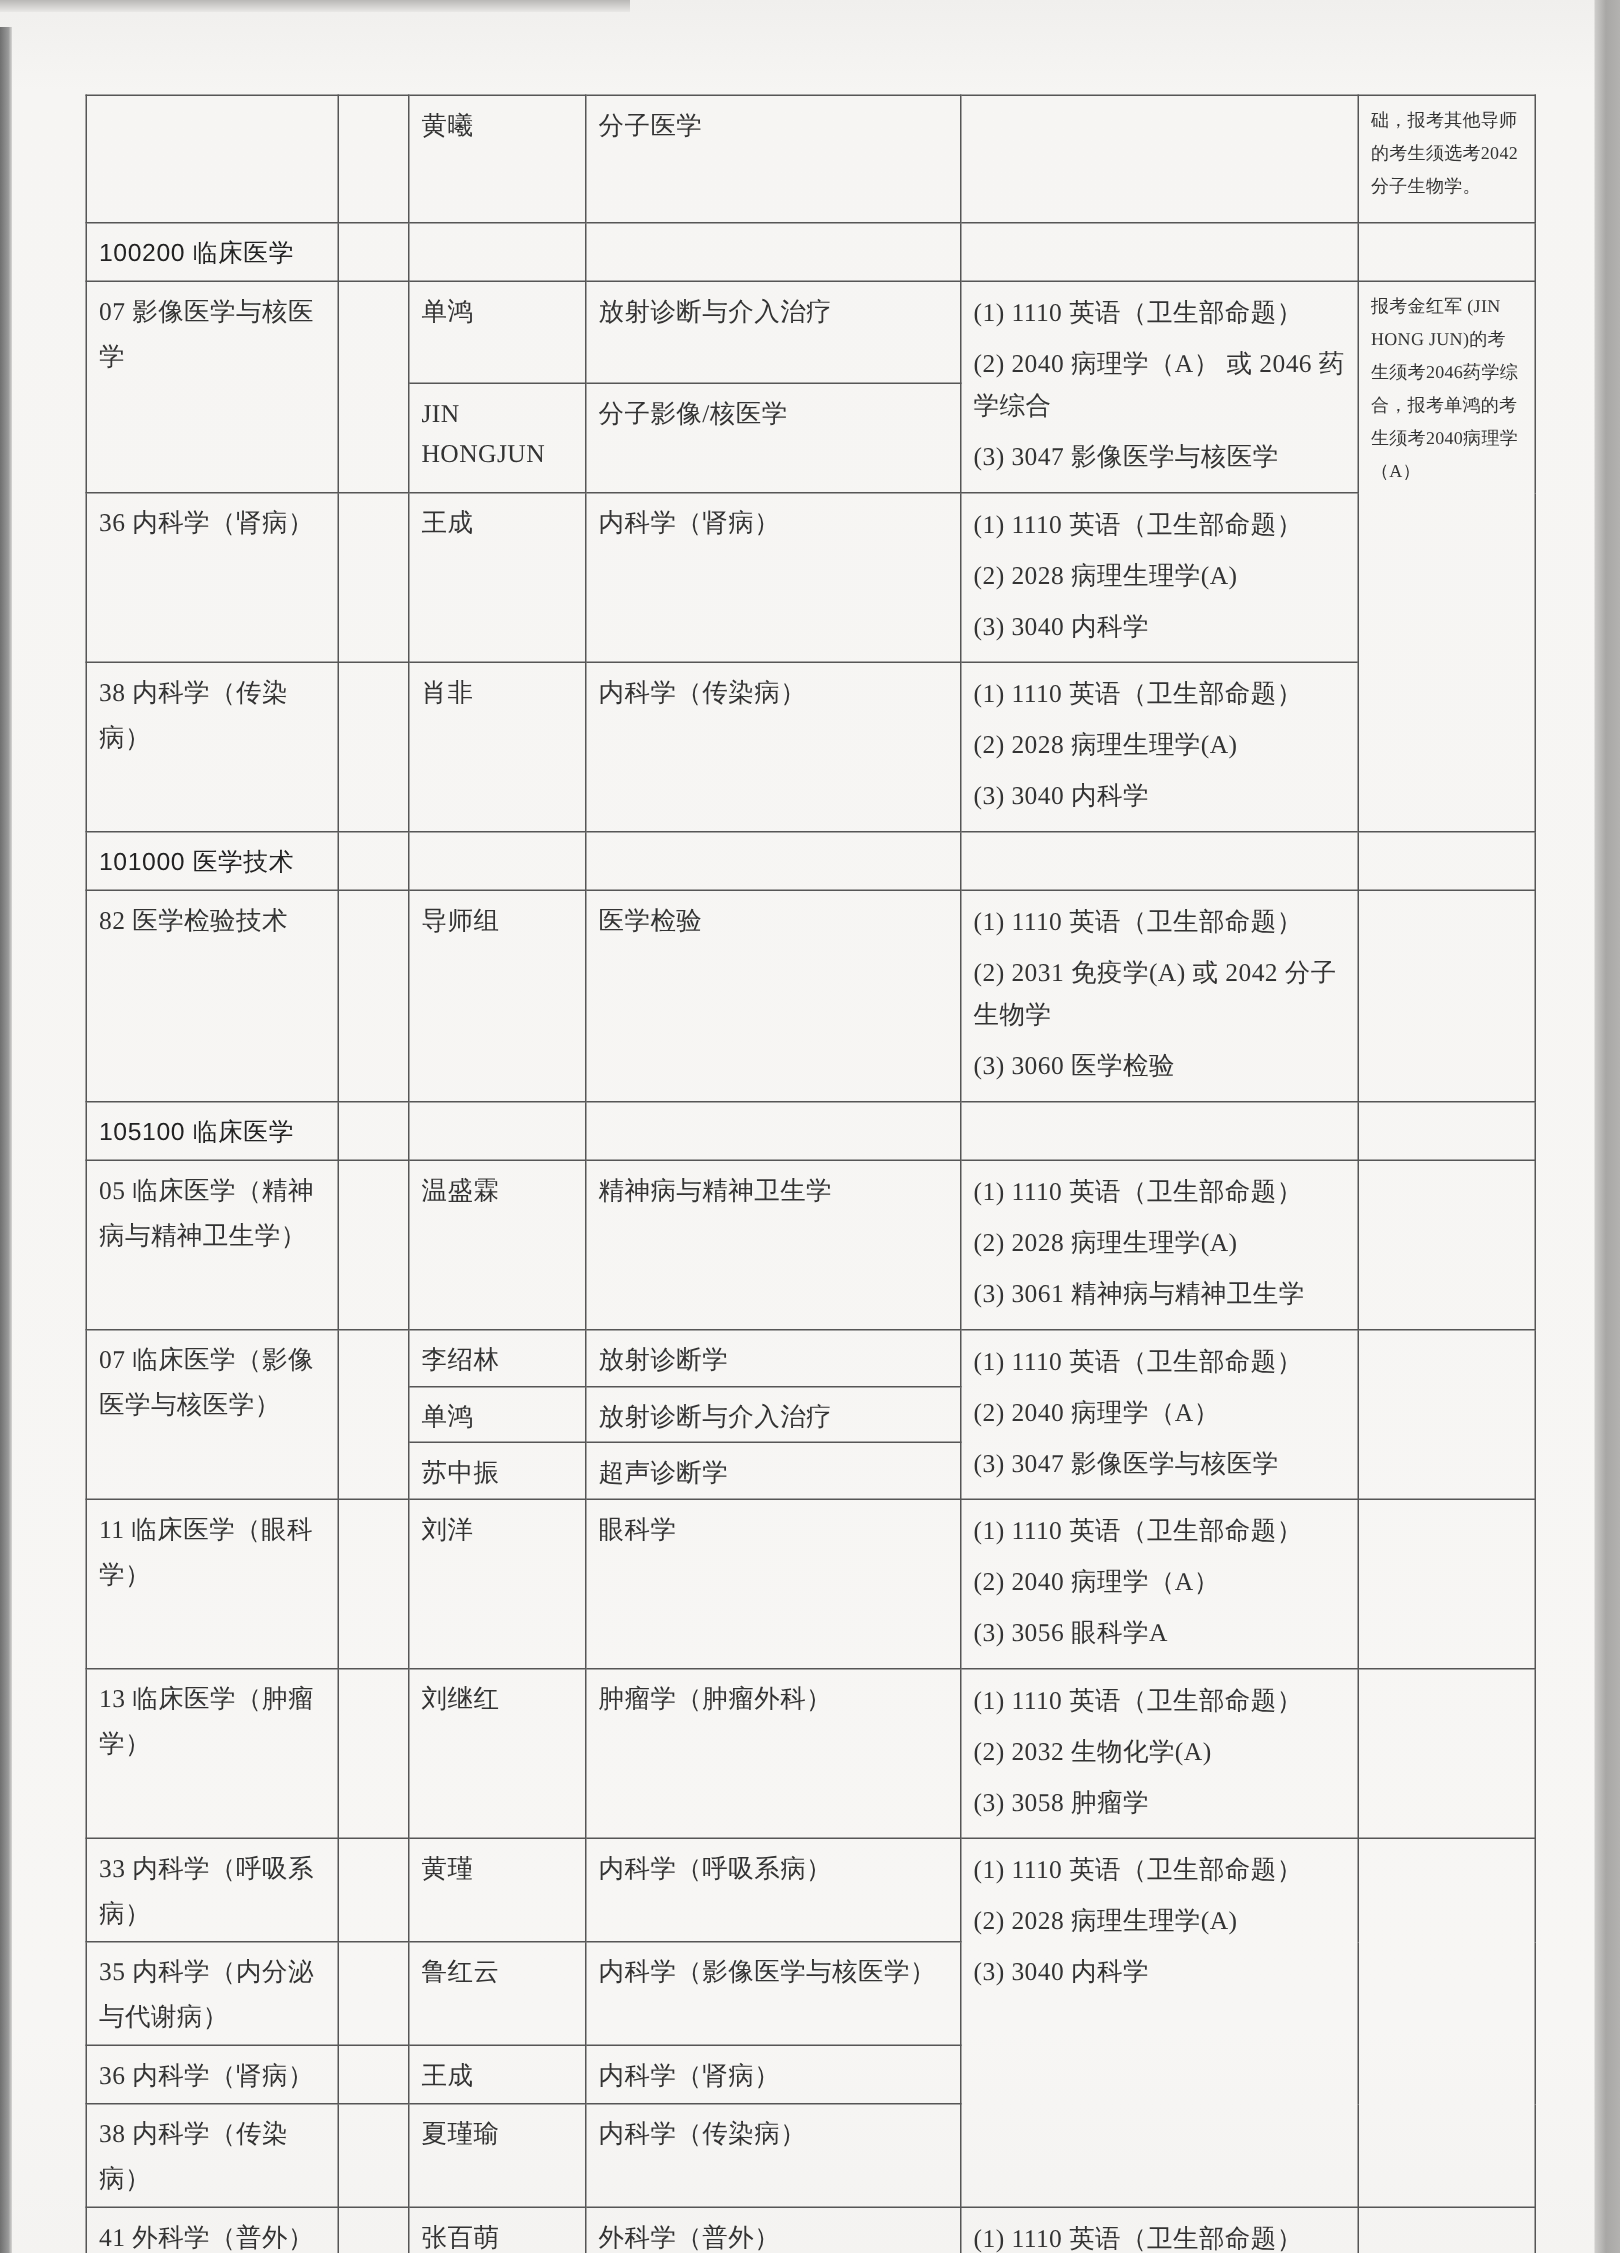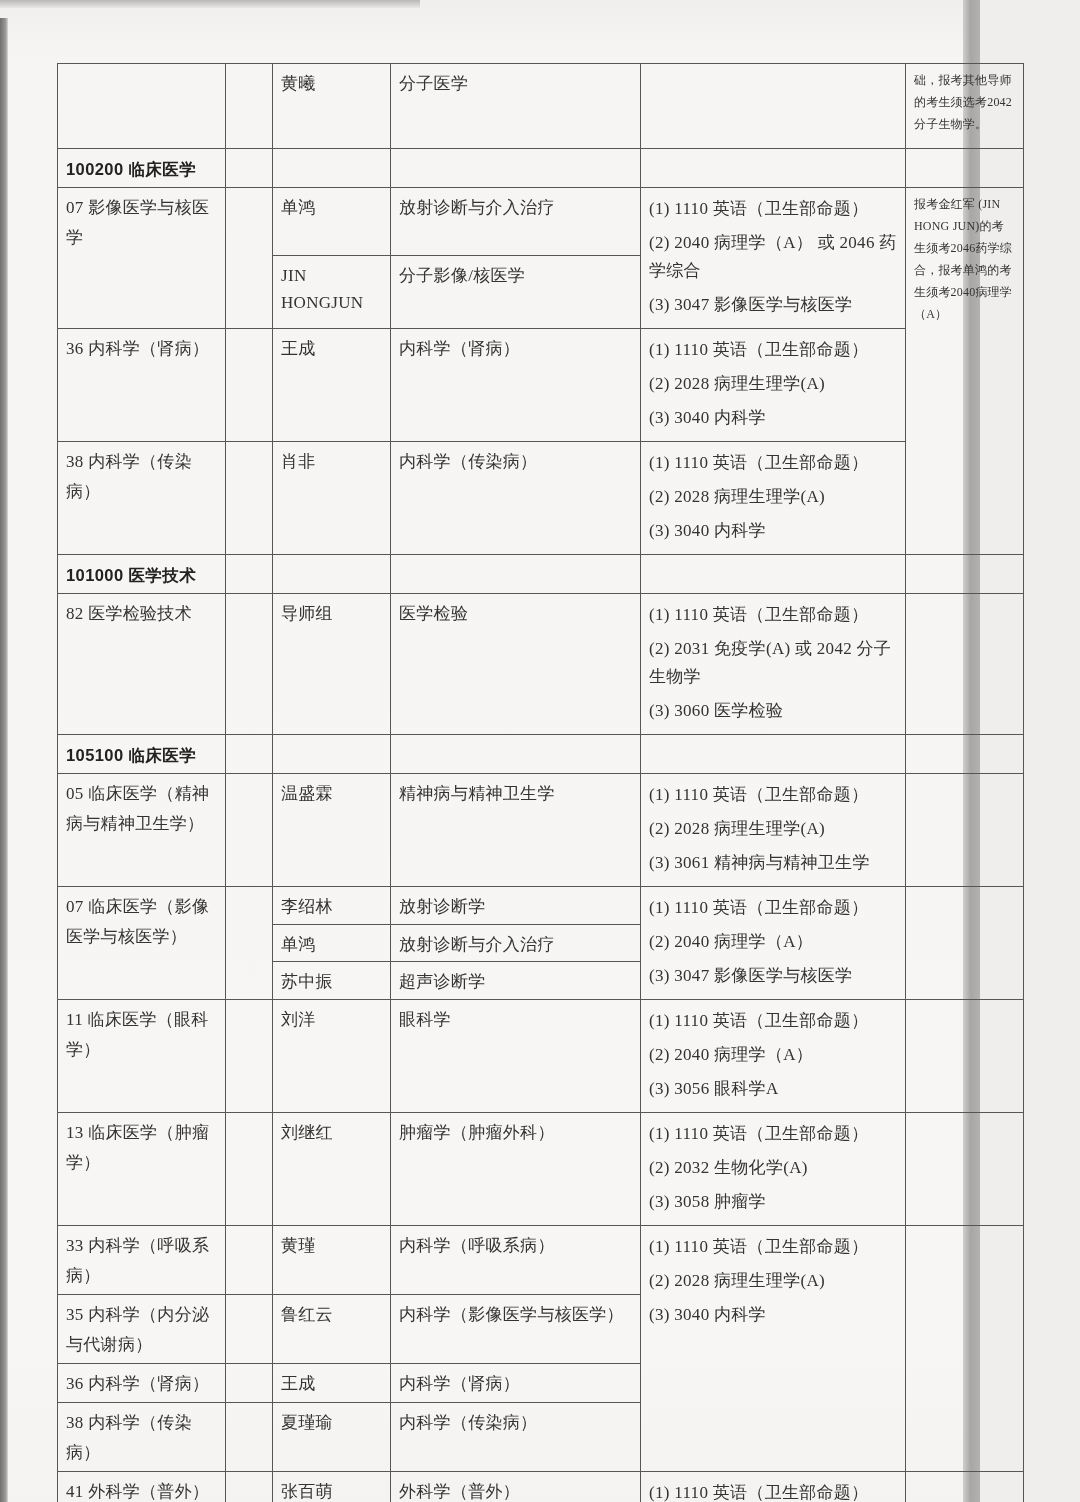--- a/index.html
+++ b/index.html
@@ -1,36 +1,36 @@
 <!DOCTYPE html>
 <html><head>
 <meta charset="utf-8">
 <style>
   html,body{margin:0;padding:0;width:1080px;height:1502px;overflow:hidden;
     background:#efeeec;font-family:"Liberation Serif","DejaVu Serif",serif;}
-  .scan-page{position:absolute;left:0;top:0;width:980px;height:1502px;
+  .scan-page{position:absolute;left:0;top:0;width:1080px;height:1502px;
     background:linear-gradient(180deg,#f0efed 0%,#f6f5f3 4%,#f7f6f4 90%,#f4f3f1 100%);}
   .edge-left{position:absolute;left:0;top:18px;width:8px;height:1484px;
     background:linear-gradient(90deg,#6f6f6f,#9a9a9a 70%,#d8d7d5);}
   .edge-top{position:absolute;left:0;top:0;width:420px;height:8px;
     background:linear-gradient(180deg,#b9b8b6,#e9e8e6);}
   .edge-right{position:absolute;right:0;top:0;width:17px;height:1502px;
     background:linear-gradient(90deg,#cfcecc,#a8a7a5 45%,#b3b2b0);}
   table.doc{position:absolute;left:57px;top:63px;width:966px;
     border-collapse:collapse;table-layout:fixed;}
   td{border:1px solid #565656;padding:3px 8px;vertical-align:top;
     font-size:17px;color:#333;overflow:hidden;letter-spacing:.3px;}
   td .line{line-height:28px;margin-bottom:6px;}
   td.cell-program{line-height:30px;padding-top:5px;}
   td.cell-quota{text-align:center;line-height:26px;padding-top:18px;font-size:16px;}
   td.cell-advisor{line-height:27px;padding-top:6px;}
   td.cell-direction{line-height:27px;padding-top:6px;}
   td.cell-exams{padding-top:7px;}
   td.cell-notes{font-size:12px;line-height:22px;padding-top:5px;letter-spacing:.2px;}
-  td.bold{font-weight:700;color:#222;font-family:"Liberation Sans","DejaVu Sans",sans-serif;
+  td.bold{font-weight:400;color:#222;font-family:"Liberation Sans","DejaVu Sans",sans-serif;
     font-size:16.5px;letter-spacing:.4px;}
   col.c-program{width:168px;}col.c-quota{width:47px;}col.c-advisor{width:118px;}
   col.c-direction{width:250px;}col.c-exams{width:265px;}col.c-notes{width:118px;}
 </style>
 </head>
 <body>
 
 <div class="scan-page">
   <div class="edge-top"></div>
   <div class="edge-left"></div>

